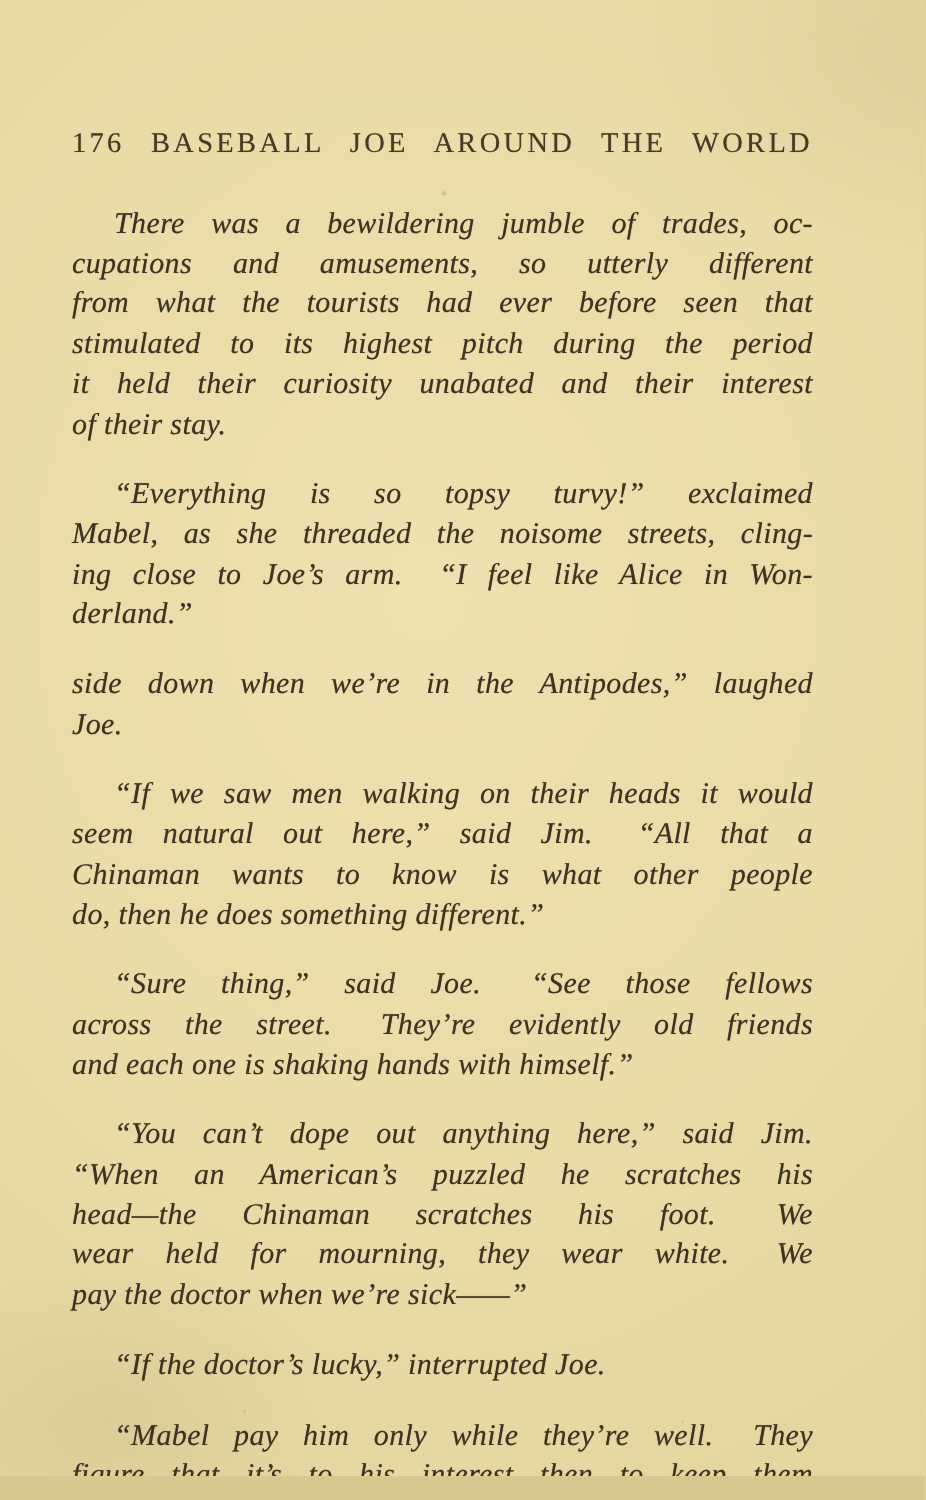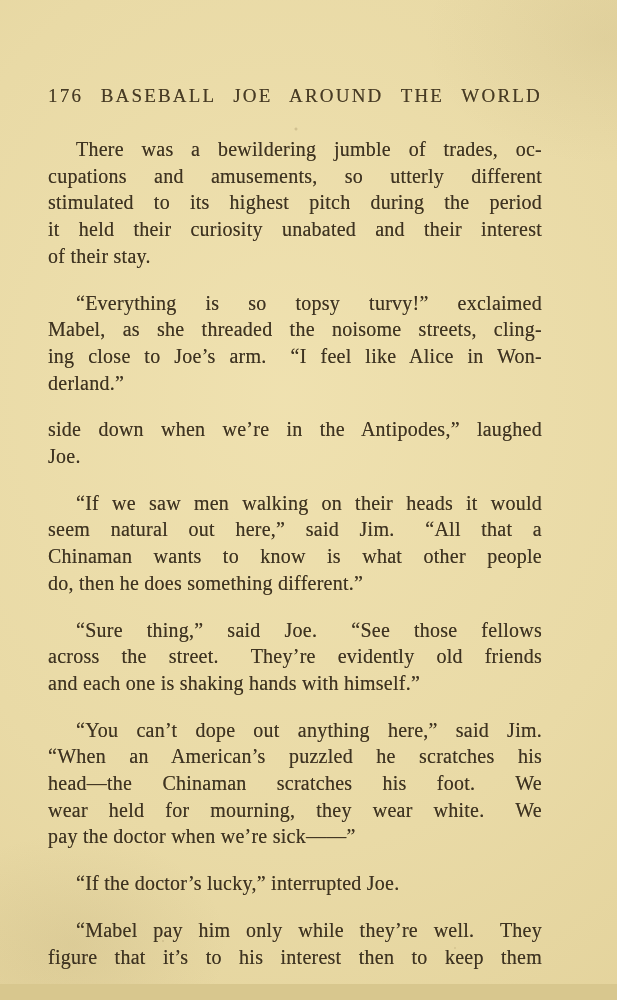--- a/index.html
+++ b/index.html
@@ -58,20 +58,21 @@
     color: #3e3321;
     text-shadow: 0 0 0.55px rgba(62, 51, 33, 0.6);
   }
   .para {
     margin: 0;
     padding: 0;
   }
   .line {
     text-align: justify;
     text-align-last: justify;
+    font-style: italic;
   }
   .line.first {
     text-indent: 28px;
   }
   .line.end {
     text-align: center;
     text-align-last: left;
   }
 </style>
 </head>
@@ -84,20 +85,21 @@
       <span>176</span>
       <span>BASEBALL JOE AROUND THE WORLD</span>
     </div>
 
     <div class="body-text">
 
       <p class="para">
         </p>
         <div class="line first">There was a bewildering jumble of trades, oc-</div>
         <div class="line">cupations and amusements, so utterly different</div>
+        <div class="line">from what the tourists had ever before seen that</div>
         <div class="line">stimulated to its highest pitch during the period</div>
         <div class="line">it held their curiosity unabated and their interest</div>
         <div class="line end">of their stay.</div>
       <p></p>
 
       <p class="para">
         </p>
         <div class="line first">“Everything is so topsy turvy!” exclaimed</div>
         <div class="line">Mabel, as she threaded the noisome streets, cling-</div>
         <div class="line">ing close to Joe’s arm.  “I feel like Alice in Won-</div>

